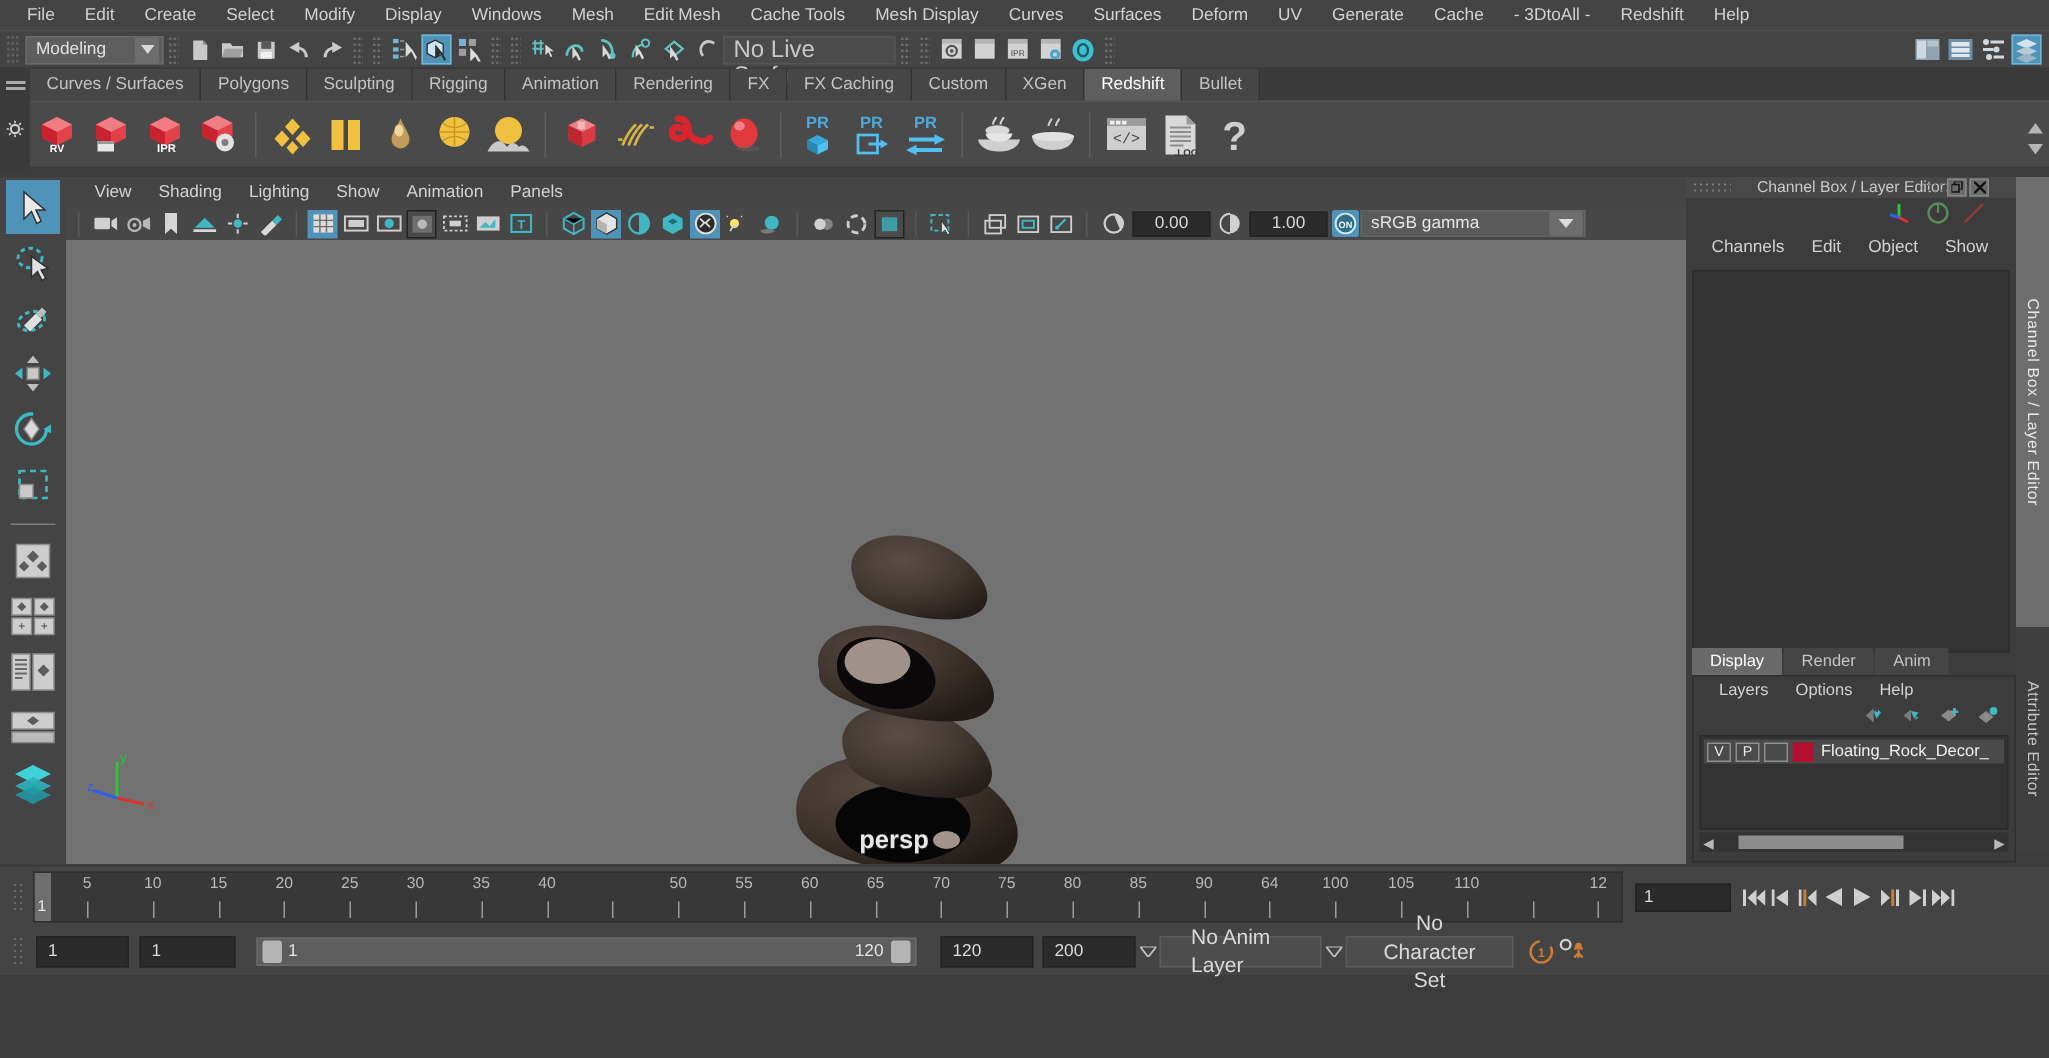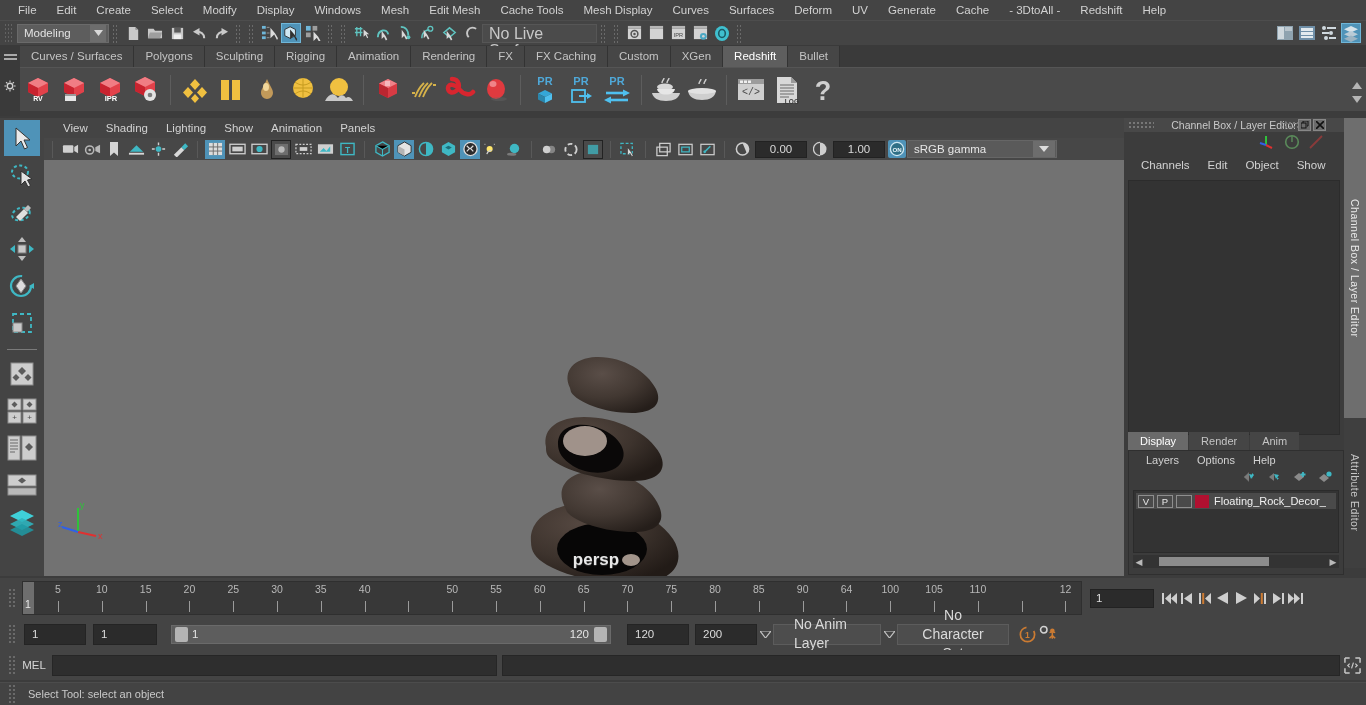--- a/index.html
+++ b/index.html
@@ -1148,31 +1148,15 @@
     </div>
     <div class="ico">
       <svg width="20" height="19" viewBox="0 0 21 20">
           <circle cx="5" cy="5" r="3.4" fill="none" stroke="#d2d2d2" stroke-width="1.6"></circle>
           <circle cx="14" cy="6" r="2.4" fill="#cc7b32"></circle>
           <path d="M14 8.4v6M14 11l-3 3M14 11l3 3M11 8l3-1 3 1" stroke="#cc7b32" stroke-width="1.6" fill="none"></path>
         </svg>
     </div>
   </div>
 
-  <div class="cmdRow">
-    <div class="gripdots"></div>
-    <div class="melLab">MEL</div>
-    <div class="cmdIn" style="width:445px;"></div>
-    <div class="cmdIn" style="width:838px;margin-left:5px;"></div>
-    <div class="ico" style="margin-left:2px;">
-      <svg width="17" height="17" viewBox="0 0 18 18">
-          <path d="M1 1h5M1 1v5M17 1h-5M17 1v5M1 17h5M1 17v-5M17 17h-5M17 17v-5" stroke="#c7c7c7" stroke-width="1.6" fill="none"></path>
-          <path d="M6 7l-2 2 2 2M12 7l2 2-2 2M10 6l-2 6" stroke="#c7c7c7" stroke-width="1.3" fill="none"></path>
-        </svg>
-    </div>
-  </div>
-
-  <div class="statusRow">
-    <div class="gripdots"></div>
-    <div class="statusTxt">Select Tool: select an object</div>
-  </div>
+
 
 </div>
 
 </body></html>

